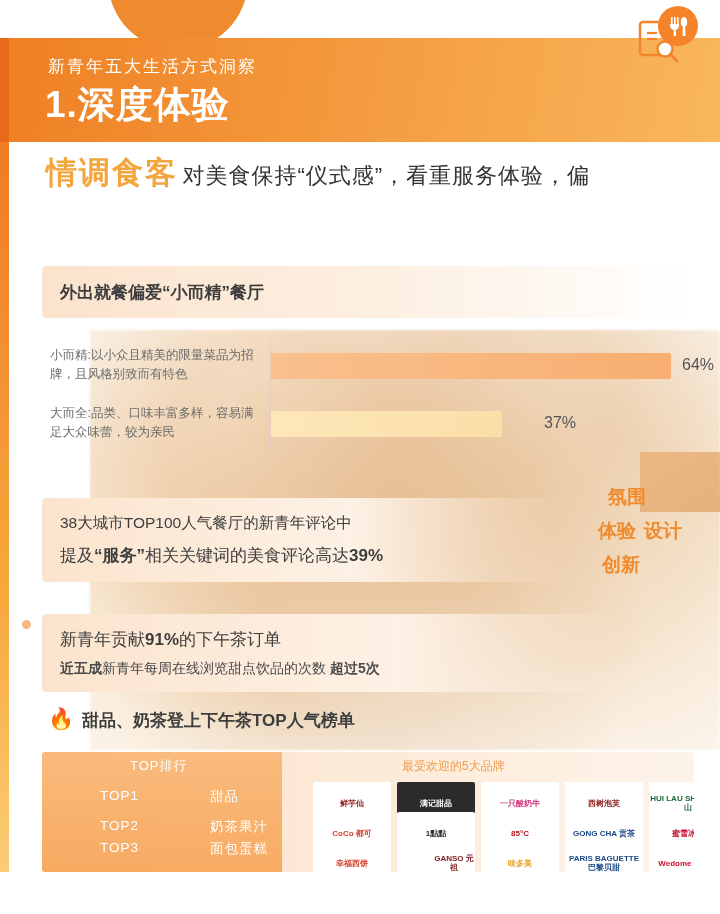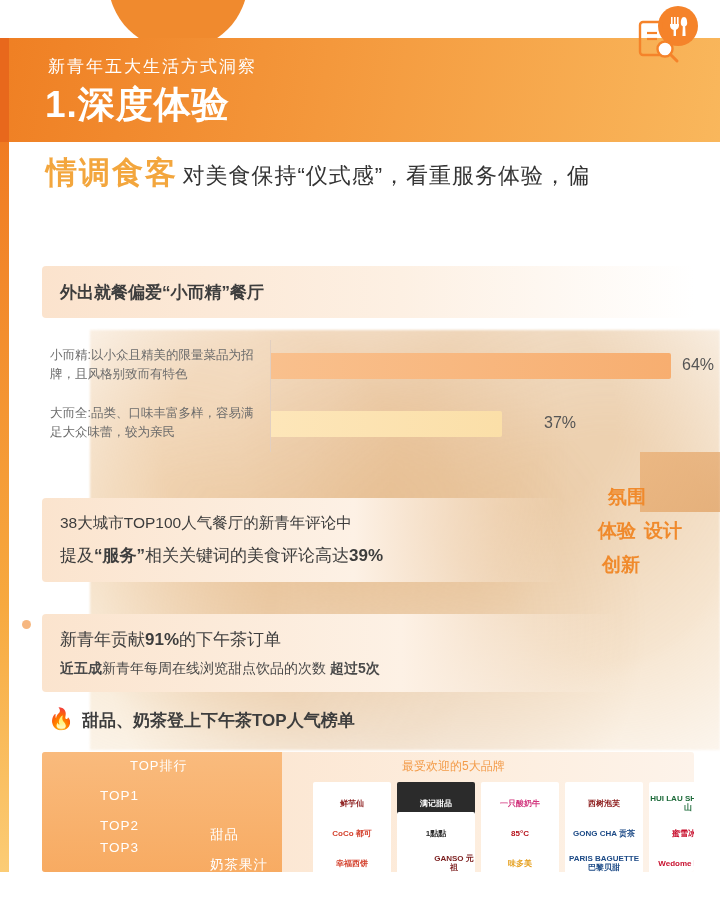--- a/index.html
+++ b/index.html
@@ -209,21 +209,21 @@
   }
   .tbl-left {
     position: absolute; top: 0; left: 0; width: 240px; height: 120px;
     background: linear-gradient(180deg,#f9b776,#f7a659);
     opacity: .92;
   }
   .row-label {
     position: absolute; font-size: 13.5px; color: #ffffff; letter-spacing: 1px;
   }
   .rl-k { left: 58px; }
-  .rl-v { left: 168px; margin-top: 38px; }
+  .rl-v { left: 168px; }
   .r1 { top: 36px; }
   .r2 { top: 66px; }
   .r3 { top: 88px; }
 
   .logos {
     position: absolute; left: 268px; top: 28px; width: 420px; height: 90px;
     display: grid;
     grid-template-columns: repeat(5, 1fr);
     grid-template-rows: repeat(3, 30px);
     gap: 0px;

